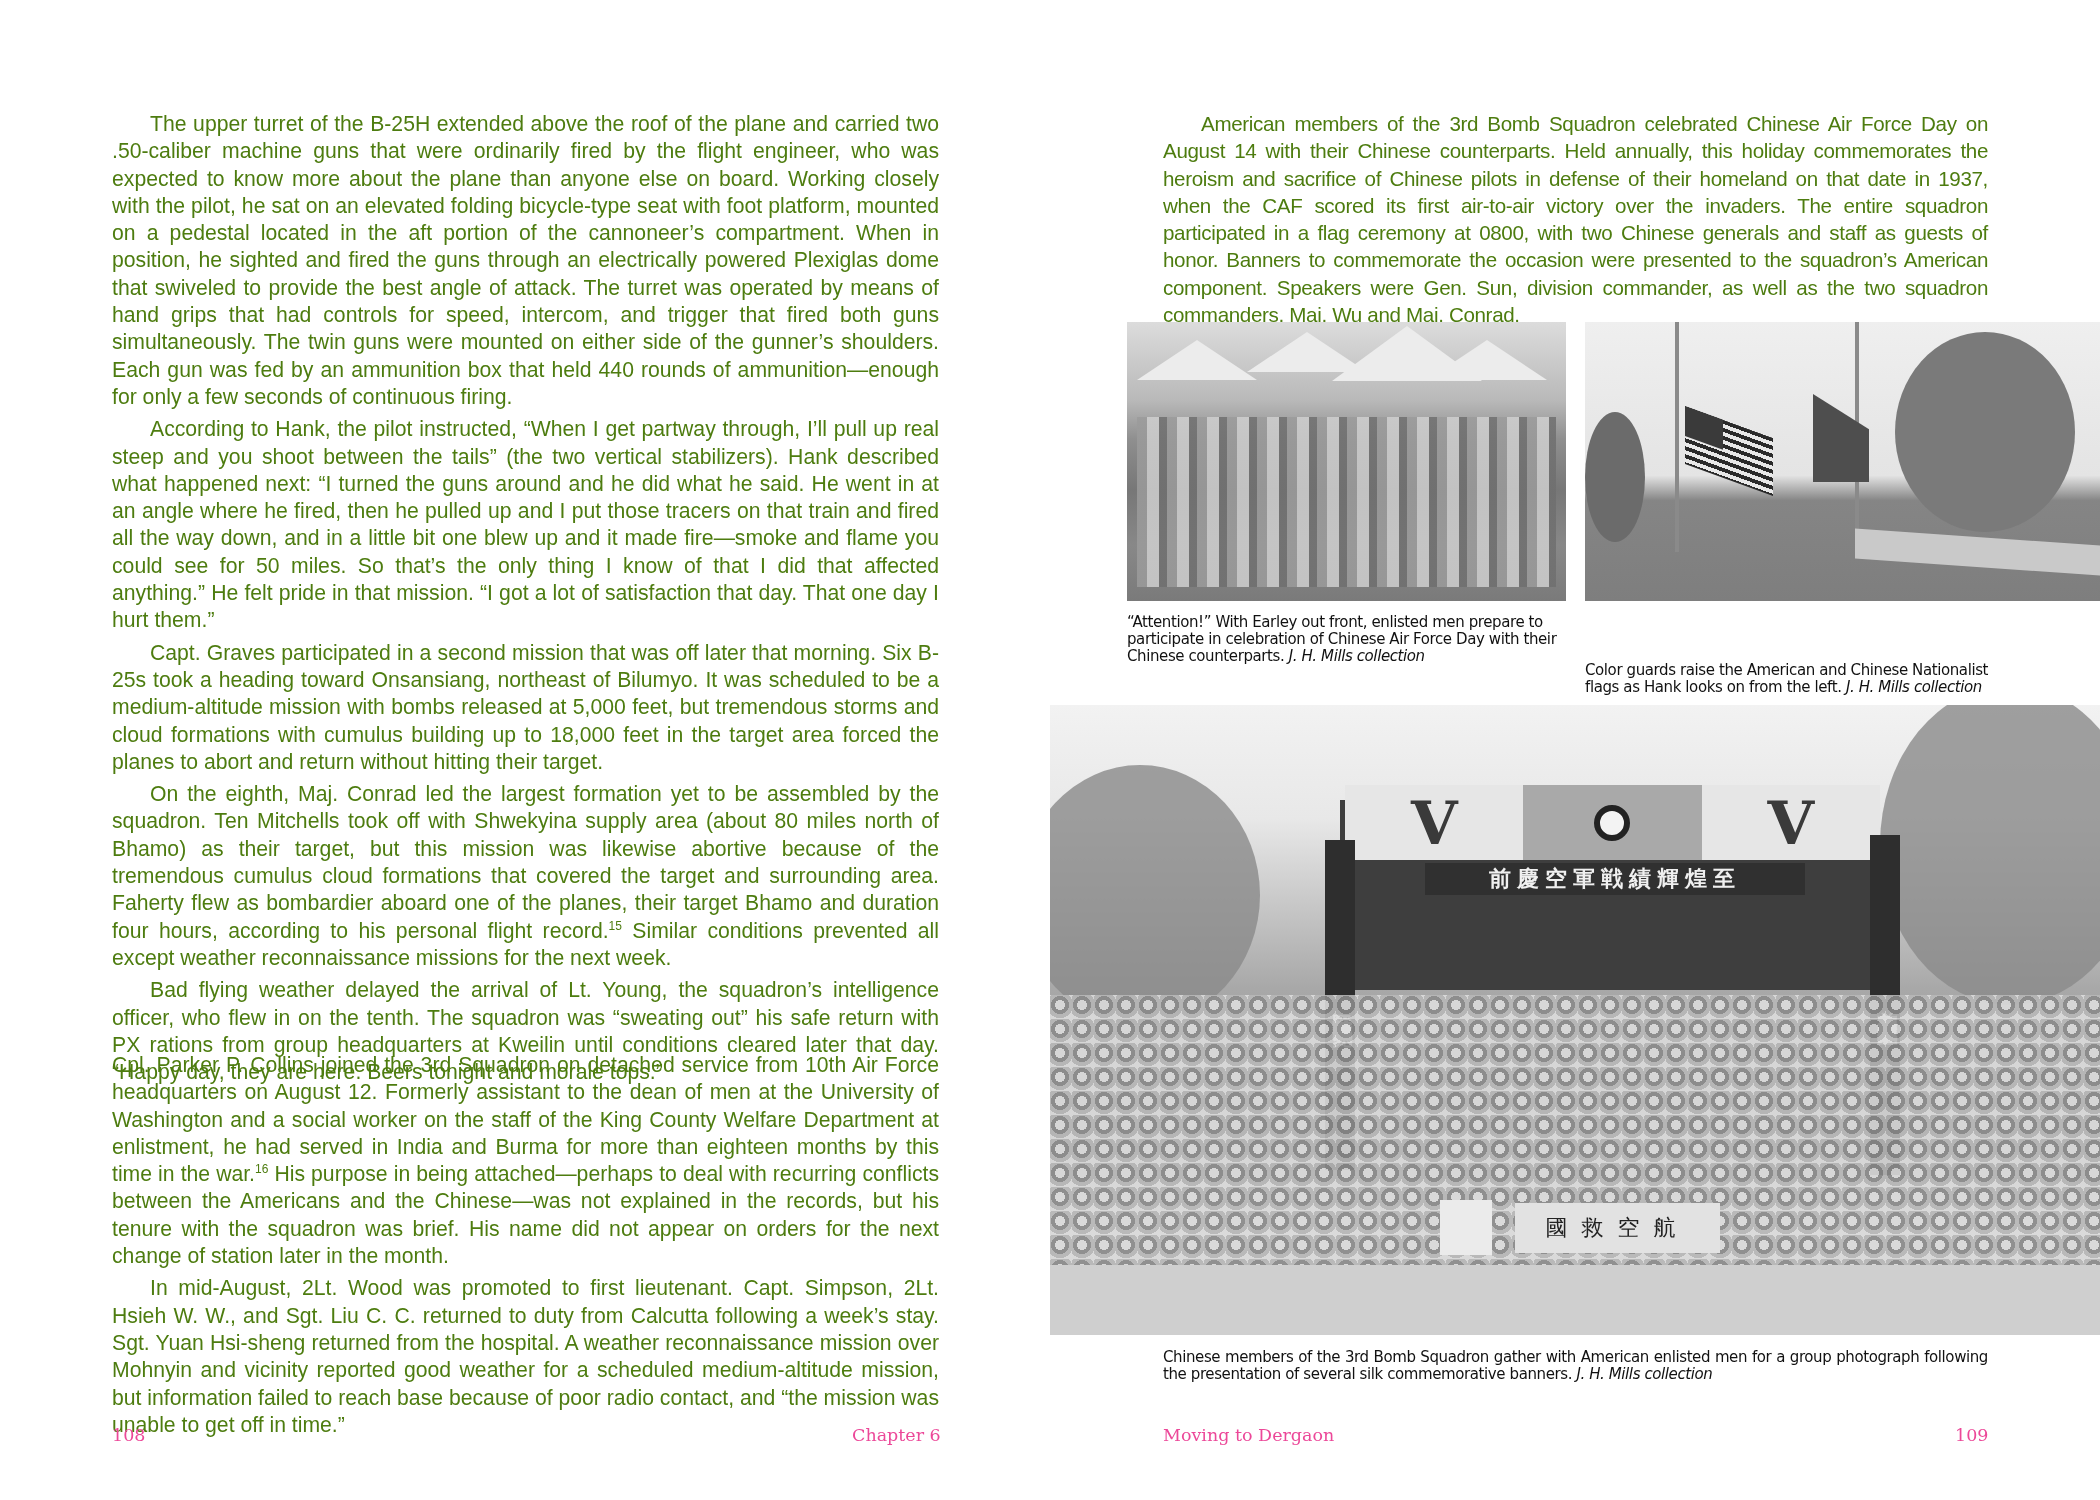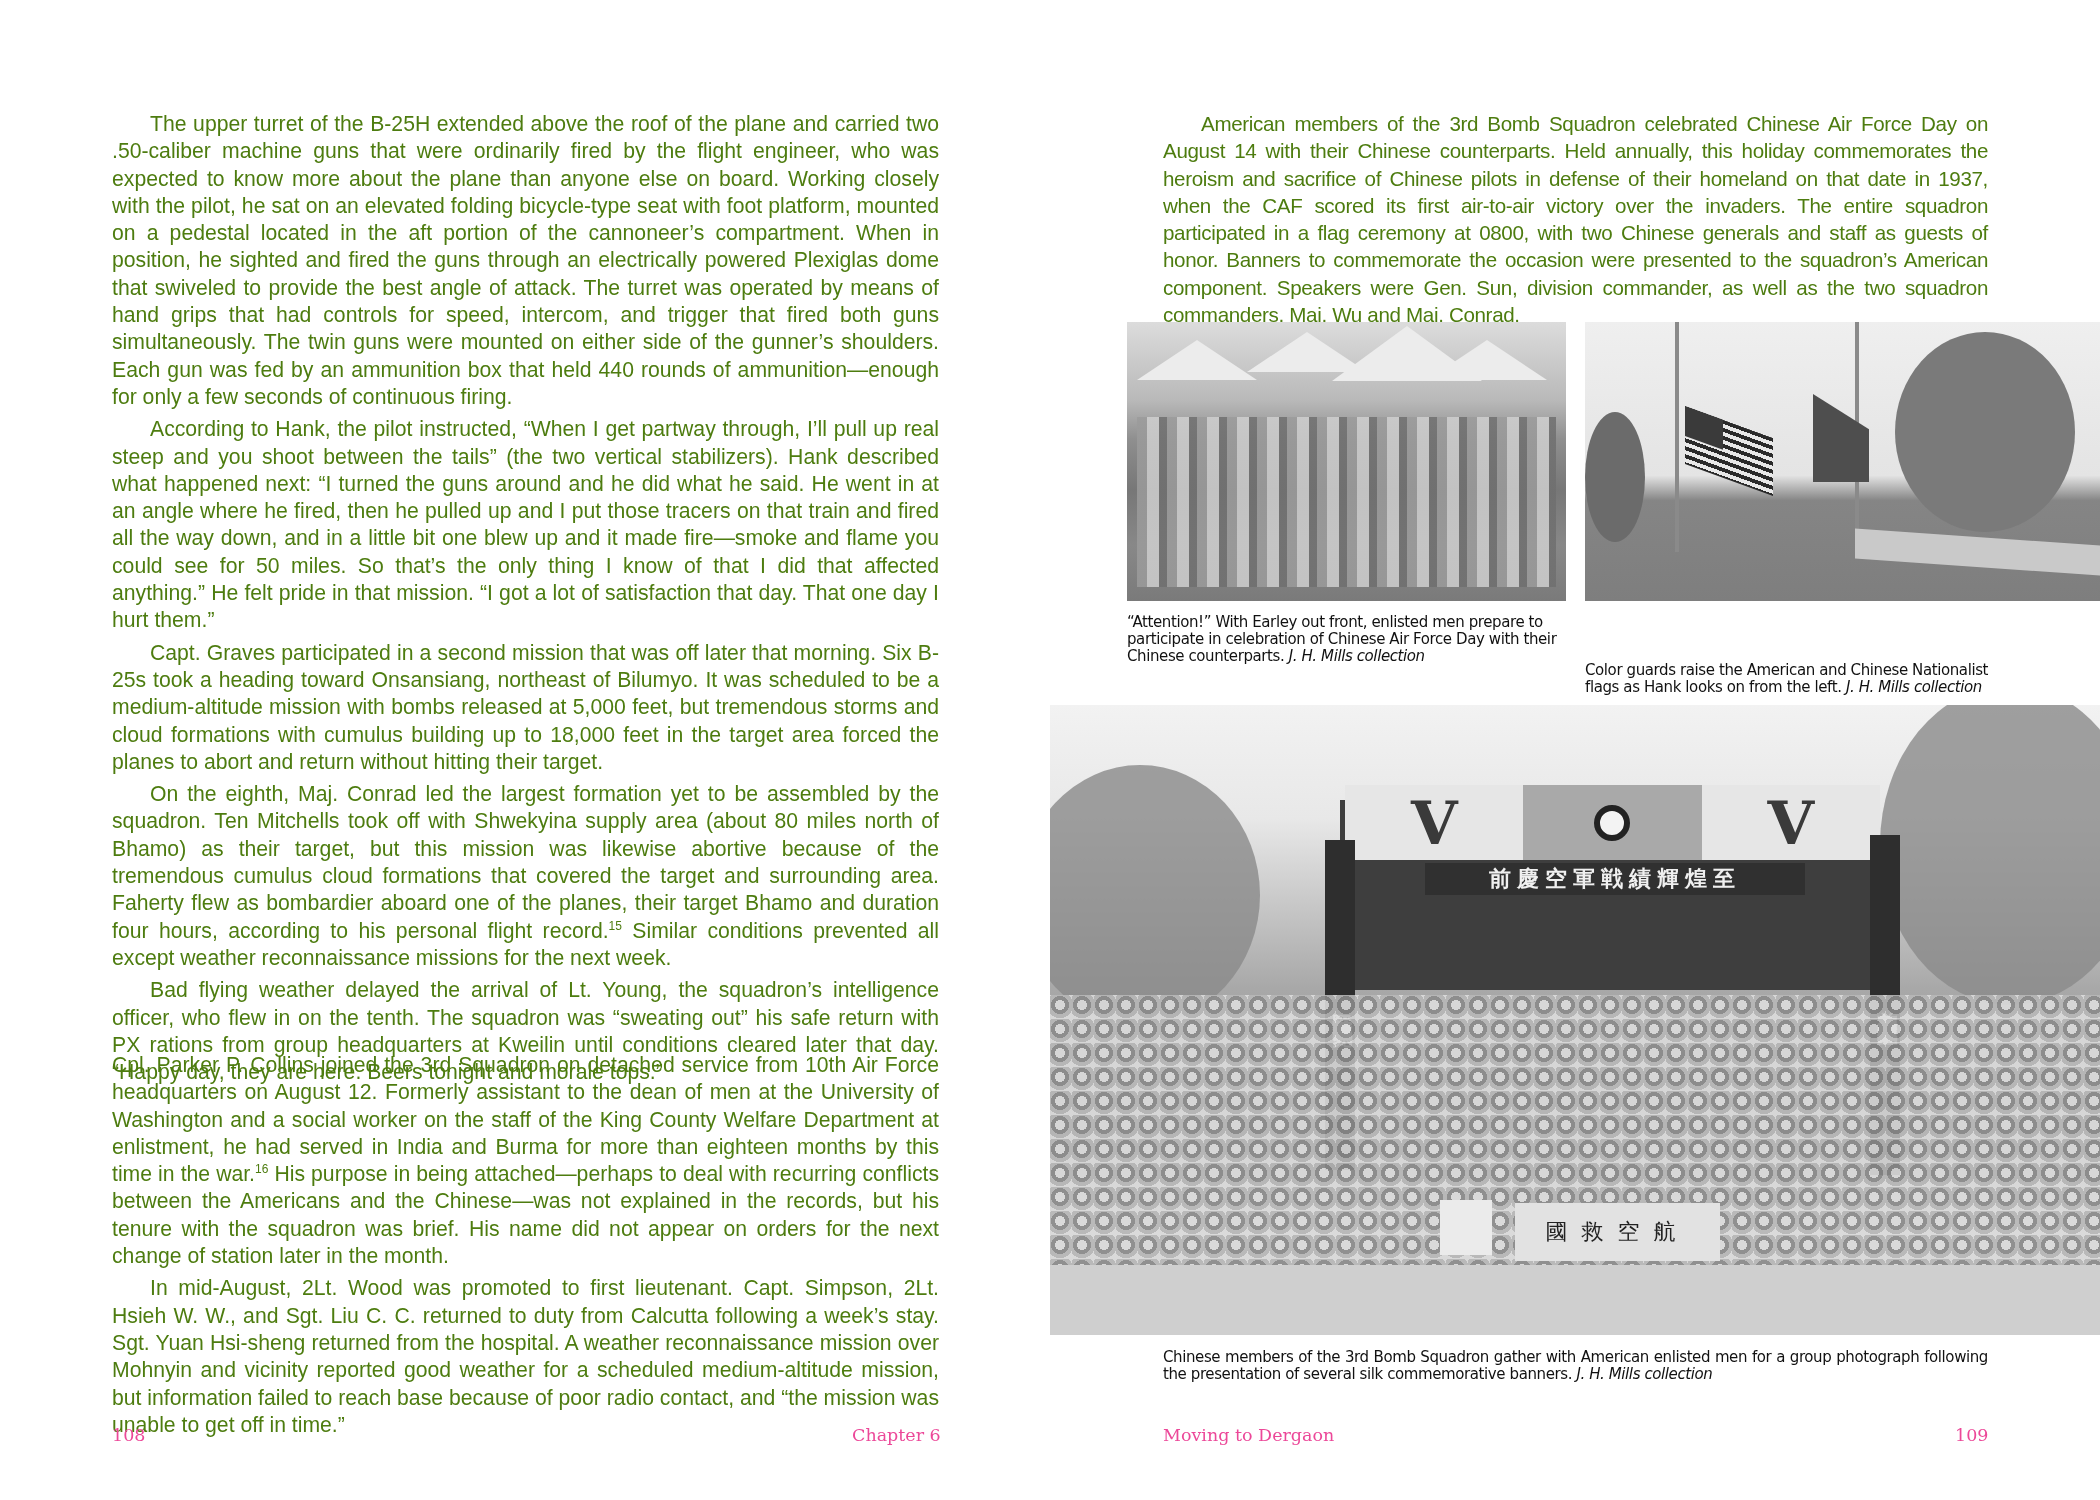--- a/index.html
+++ b/index.html
@@ -56,21 +56,21 @@
   .sun { width:36px; height:36px; border-radius:50%; background:#f3f3f3; border:6px solid #222; box-sizing:border-box; }
   .banner-h { position:absolute; left:375px; top:158px; width:380px; height:32px; background:#303030; color:#f0f0f0; font-family:"DejaVu Sans", sans-serif; font-size:22px; display:flex; align-items:center; justify-content:center; letter-spacing:6px; font-weight:bold; }
   .banner-v { position:absolute; width:30px; background:#2e2e2e; color:#eee; font-family:"DejaVu Sans", sans-serif; font-size:20px; font-weight:bold; line-height:24px; text-align:center; writing-mode:vertical-rl; padding:6px 0; box-sizing:border-box; letter-spacing:2px; }
   .bv-left { left:275px; top:135px; height:330px; }
   .bv-right { left:820px; top:130px; height:340px; }
   .crowd { position:absolute; left:0; right:0; top:290px; height:270px;
     background:
       repeating-radial-gradient(circle at 10px 10px, #dcdcdc 0 5px, #8a8a8a 5px 9px, #b8b8b8 9px 13px);
     background-size:22px 24px; opacity:.9; }
   .grass { position:absolute; left:0; right:0; bottom:0; height:70px; background:#cfcfcf; }
-  .silk { position:absolute; left:465px; top:498px; width:205px; height:58px; background:#e2e2e2; color:#222; font-family:"DejaVu Serif", serif; font-size:22px; letter-spacing:14px; display:flex; align-items:center; justify-content:center; }
+  .silk { position:absolute; left:465px; top:498px; width:205px; height:50px; background:#e2e2e2; color:#222; font-family:"DejaVu Serif", serif; font-size:22px; letter-spacing:14px; display:flex; align-items:center; justify-content:center; }
   .silk-small { position:absolute; left:390px; top:495px; width:52px; height:55px; background:#ebebeb; }
 </style>
 </head>
 <body>
 
 <div class="page page-left">
   <div class="body-text col-left-a">
     <p>The upper turret of the B-25H extended above the roof of the plane and carried two .50-caliber machine guns that were ordinarily fired by the flight engineer, who was expected to know more about the plane than anyone else on board. Working closely with the pilot, he sat on an elevated folding bicycle-type seat with foot platform, mounted on a pedestal located in the aft portion of the cannoneer’s compartment. When in position, he sighted and fired the guns through an electrically powered Plexiglas dome that swiveled to provide the best angle of attack. The turret was operated by means of hand grips that had controls for speed, intercom, and trigger that fired both guns simultaneously. The twin guns were mounted on either side of the gunner’s shoulders. Each gun was fed by an ammunition box that held 440 rounds of ammunition—enough for only a few seconds of continuous firing.</p>
     <p>According to Hank, the pilot instructed, “When I get partway through, I’ll pull up real steep and you shoot between the tails” (the two vertical stabilizers). Hank described what happened next: “I turned the guns around and he did what he said. He went in at an angle where he fired, then he pulled up and I put those tracers on that train and fired all the way down, and in a little bit one blew up and it made fire—smoke and flame you could see for 50 miles. So that’s the only thing I know of that I did that affected anything.” He felt pride in that mission. “I got a lot of satisfaction that day. That one day I hurt them.”</p>
     <p>Capt. Graves participated in a second mission that was off later that morning. Six B-25s took a heading toward Onsansiang, northeast of Bilumyo. It was scheduled to be a medium-altitude mission with bombs released at 5,000 feet, but tremendous storms and cloud formations with cumulus building up to 18,000 feet in the target area forced the planes to abort and return without hitting their target.</p>

